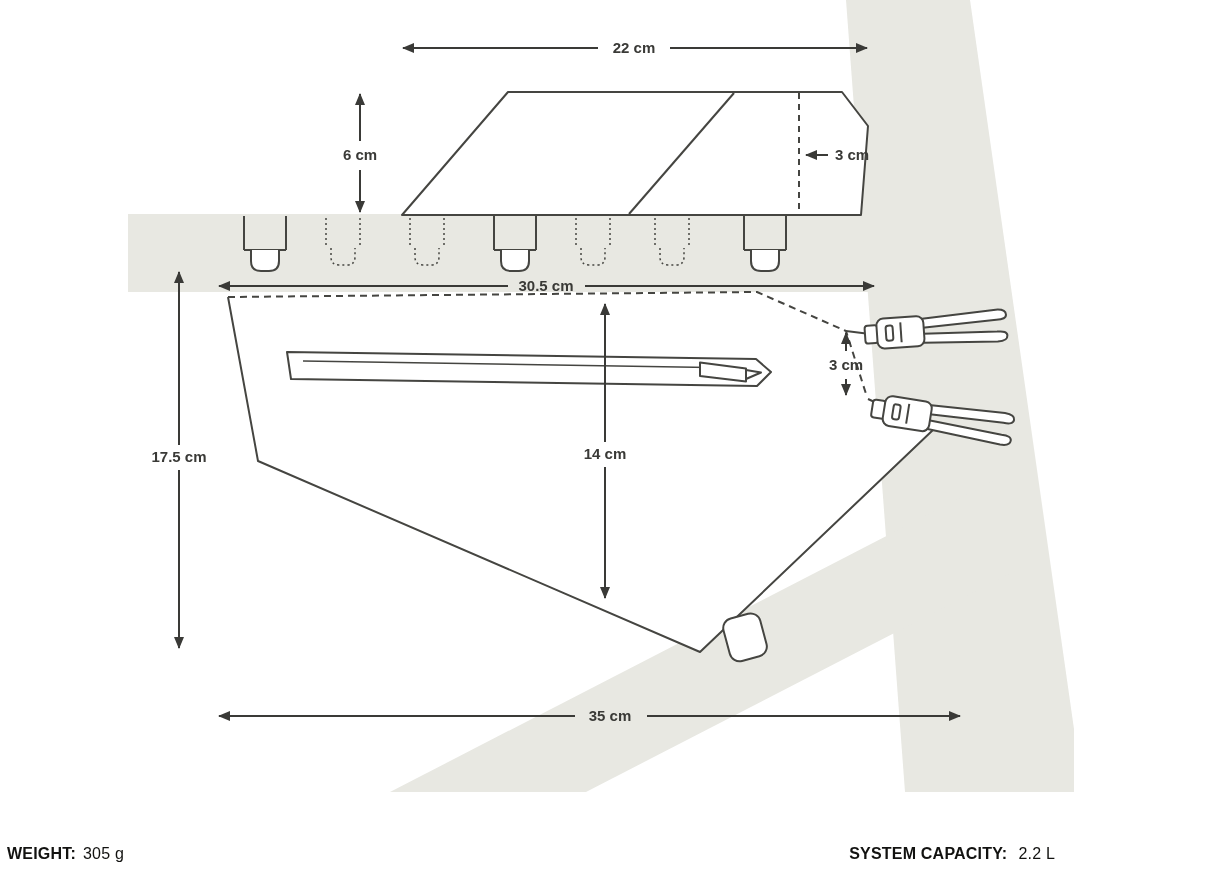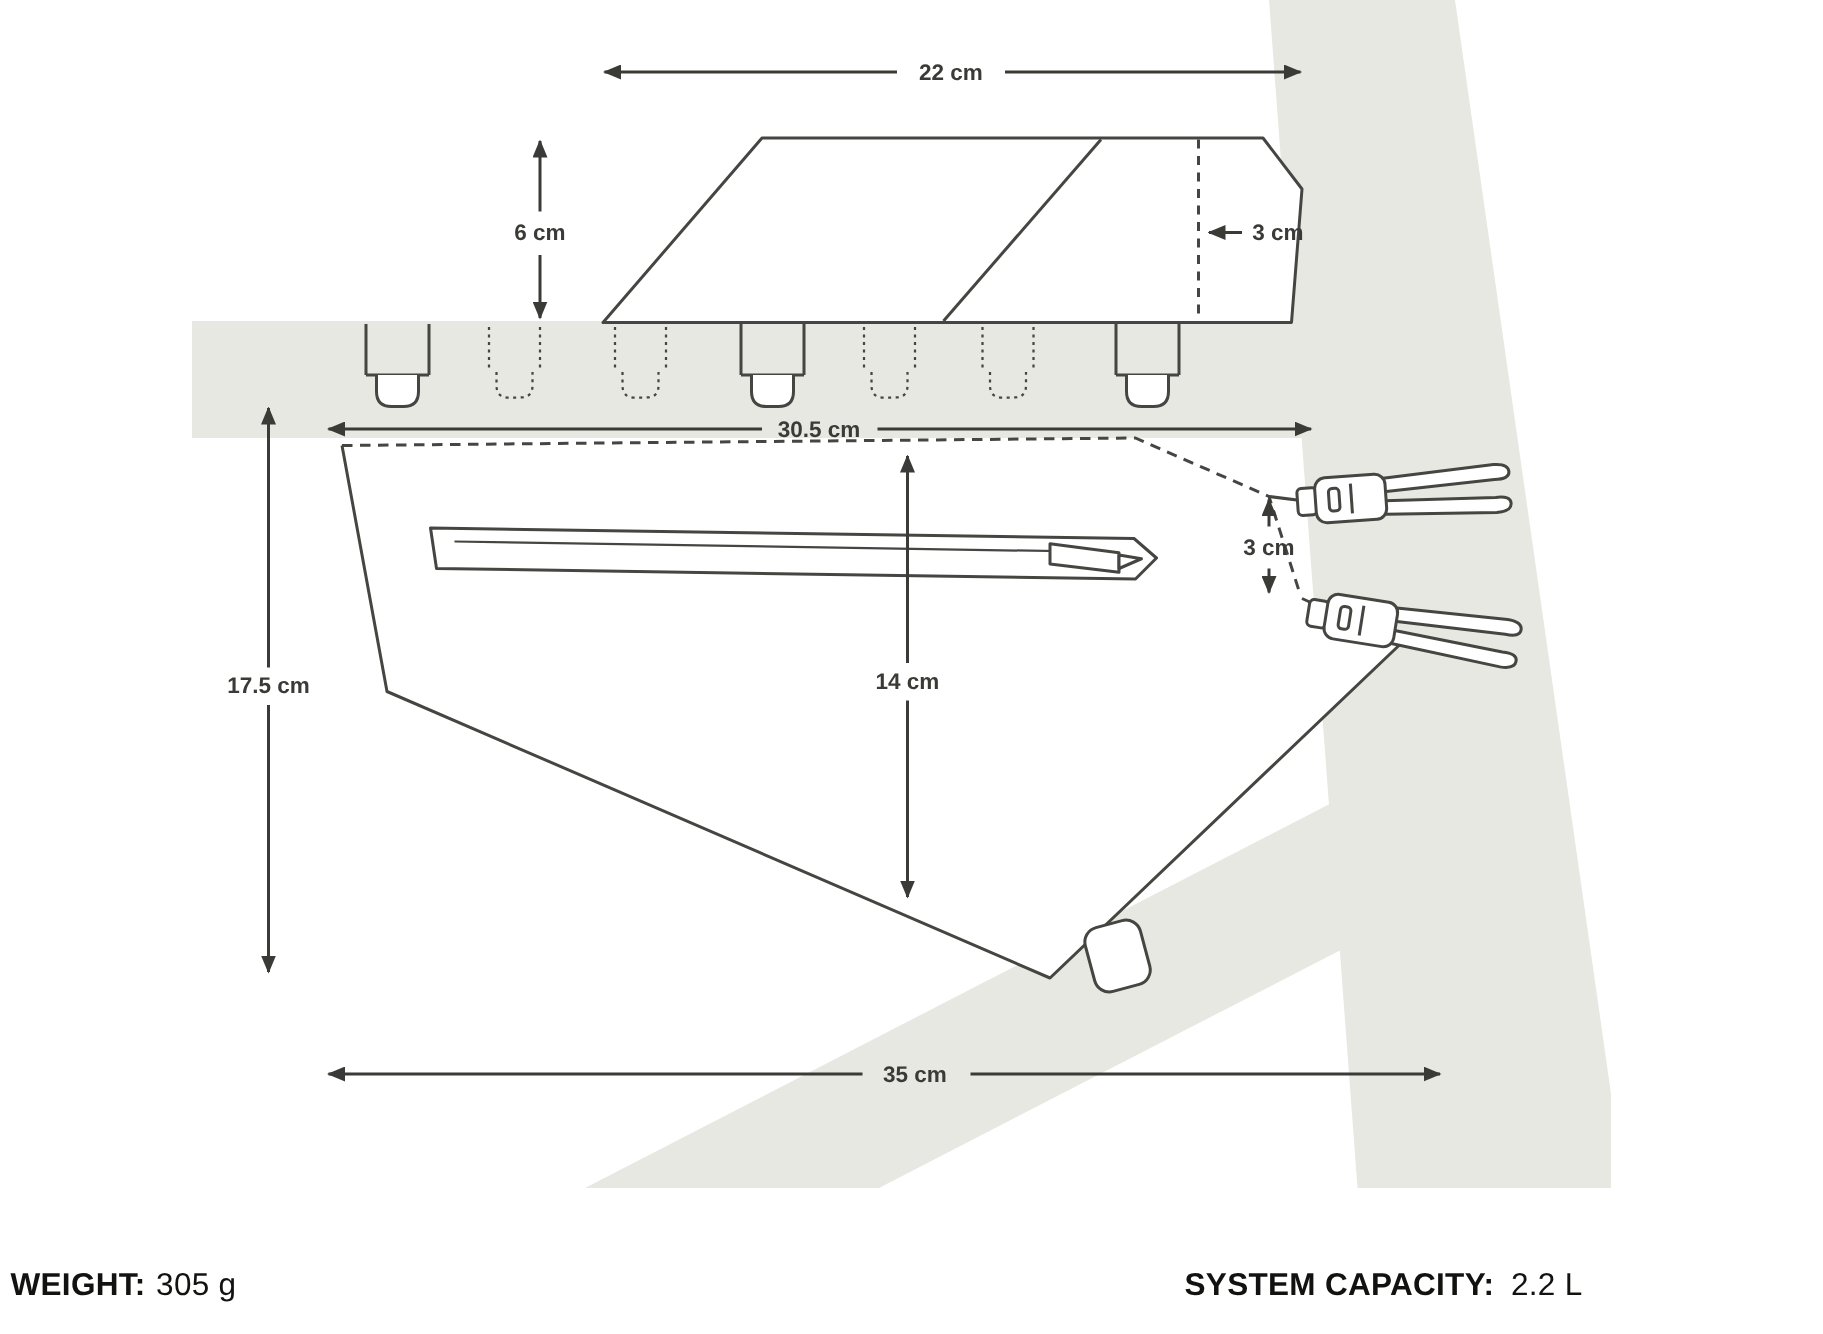--- a/index.html
+++ b/index.html
@@ -18,21 +18,21 @@
   text.dim {
     font-family:"Liberation Sans", sans-serif;
     font-size:15px;
     font-weight:700;
     fill:#3a3a37;
     stroke:none;
   }
   .footer-left, .footer-right {
     position:absolute;
     top:845px;
-    font-size:21px;
+    font-size:16px;
     color:#121210;
     white-space:nowrap;
     letter-spacing:0.2px;
   }
   .footer-left { left:7px; }
   .footer-right { right:19px; }
   .flabel { font-weight:700; }
   .fvalue { font-weight:400; margin-left:7px; }
   .fvalue-wide { margin-left:11px;margin-top:36px; }
 </style>

